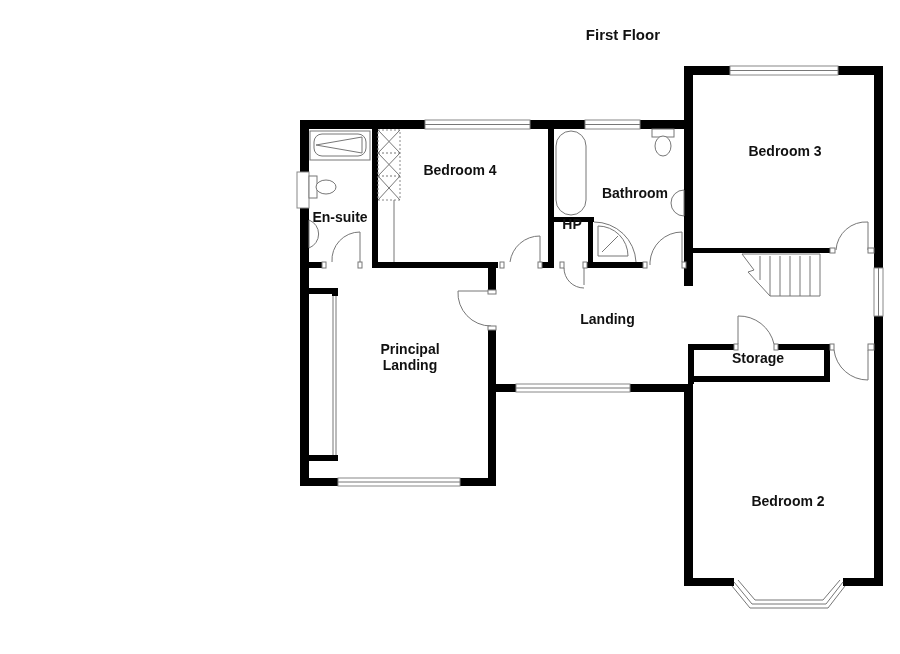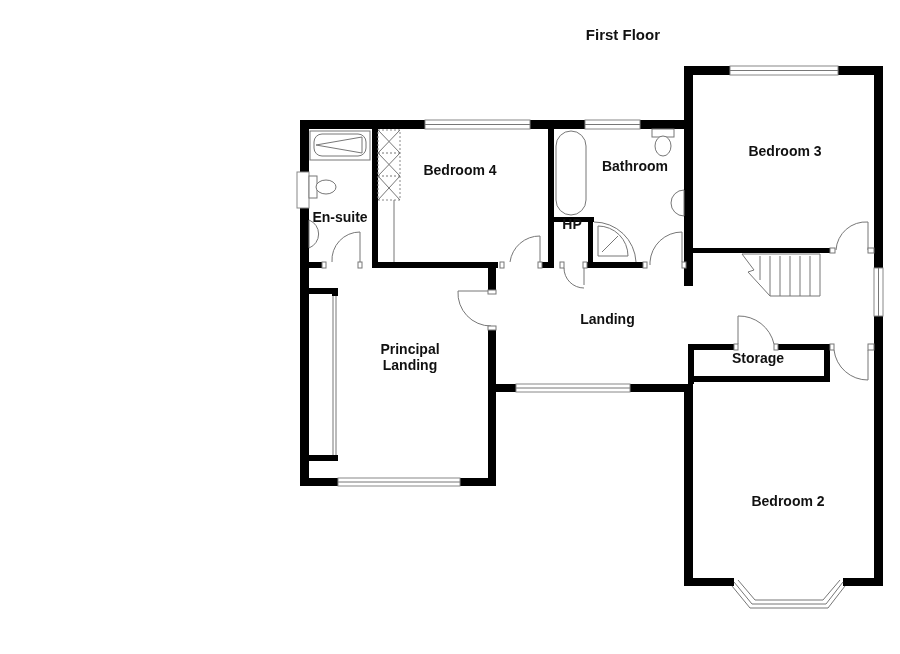--- a/index.html
+++ b/index.html
@@ -165,21 +165,21 @@
     <line class="thin" x1="790" y1="256" x2="790" y2="296"></line>
     <line class="thin" x1="800" y1="256" x2="800" y2="296"></line>
     <line class="thin" x1="810" y1="256" x2="810" y2="296"></line>
     <line class="thin" x1="760" y1="256" x2="760" y2="280"></line>
     <line class="thin" x1="742" y1="254" x2="820" y2="254"></line>
   </g>
 </svg>
 
 <div class="label" style="left:310px; top:209px; width:60px;">En-suite</div>
 <div class="label" style="left:410px; top:162px; width:100px;">Bedroom 4</div>
-<div class="label" style="left:590px; top:158px; width:90px;">Bathroom</div>
+<div class="label" style="left:590px; top:185px; width:90px;">Bathroom</div>
 <div class="label" style="left:556px; top:216px; width:32px;">HP</div>
 <div class="label" style="left:730px; top:143px; width:110px;">Bedroom 3</div>
 <div class="label" style="left:560px; top:311px; width:95px;">Landing</div>
 <div class="label" style="left:360px; top:341px; width:100px;">
   <div>Principal</div>
   <div>Landing</div>
 </div>
 <div class="label" style="left:716px; top:350px; width:84px;">Storage</div>
 <div class="label" style="left:738px; top:461px; width:100px;margin-top:32px;">Bedroom 2</div>
 

